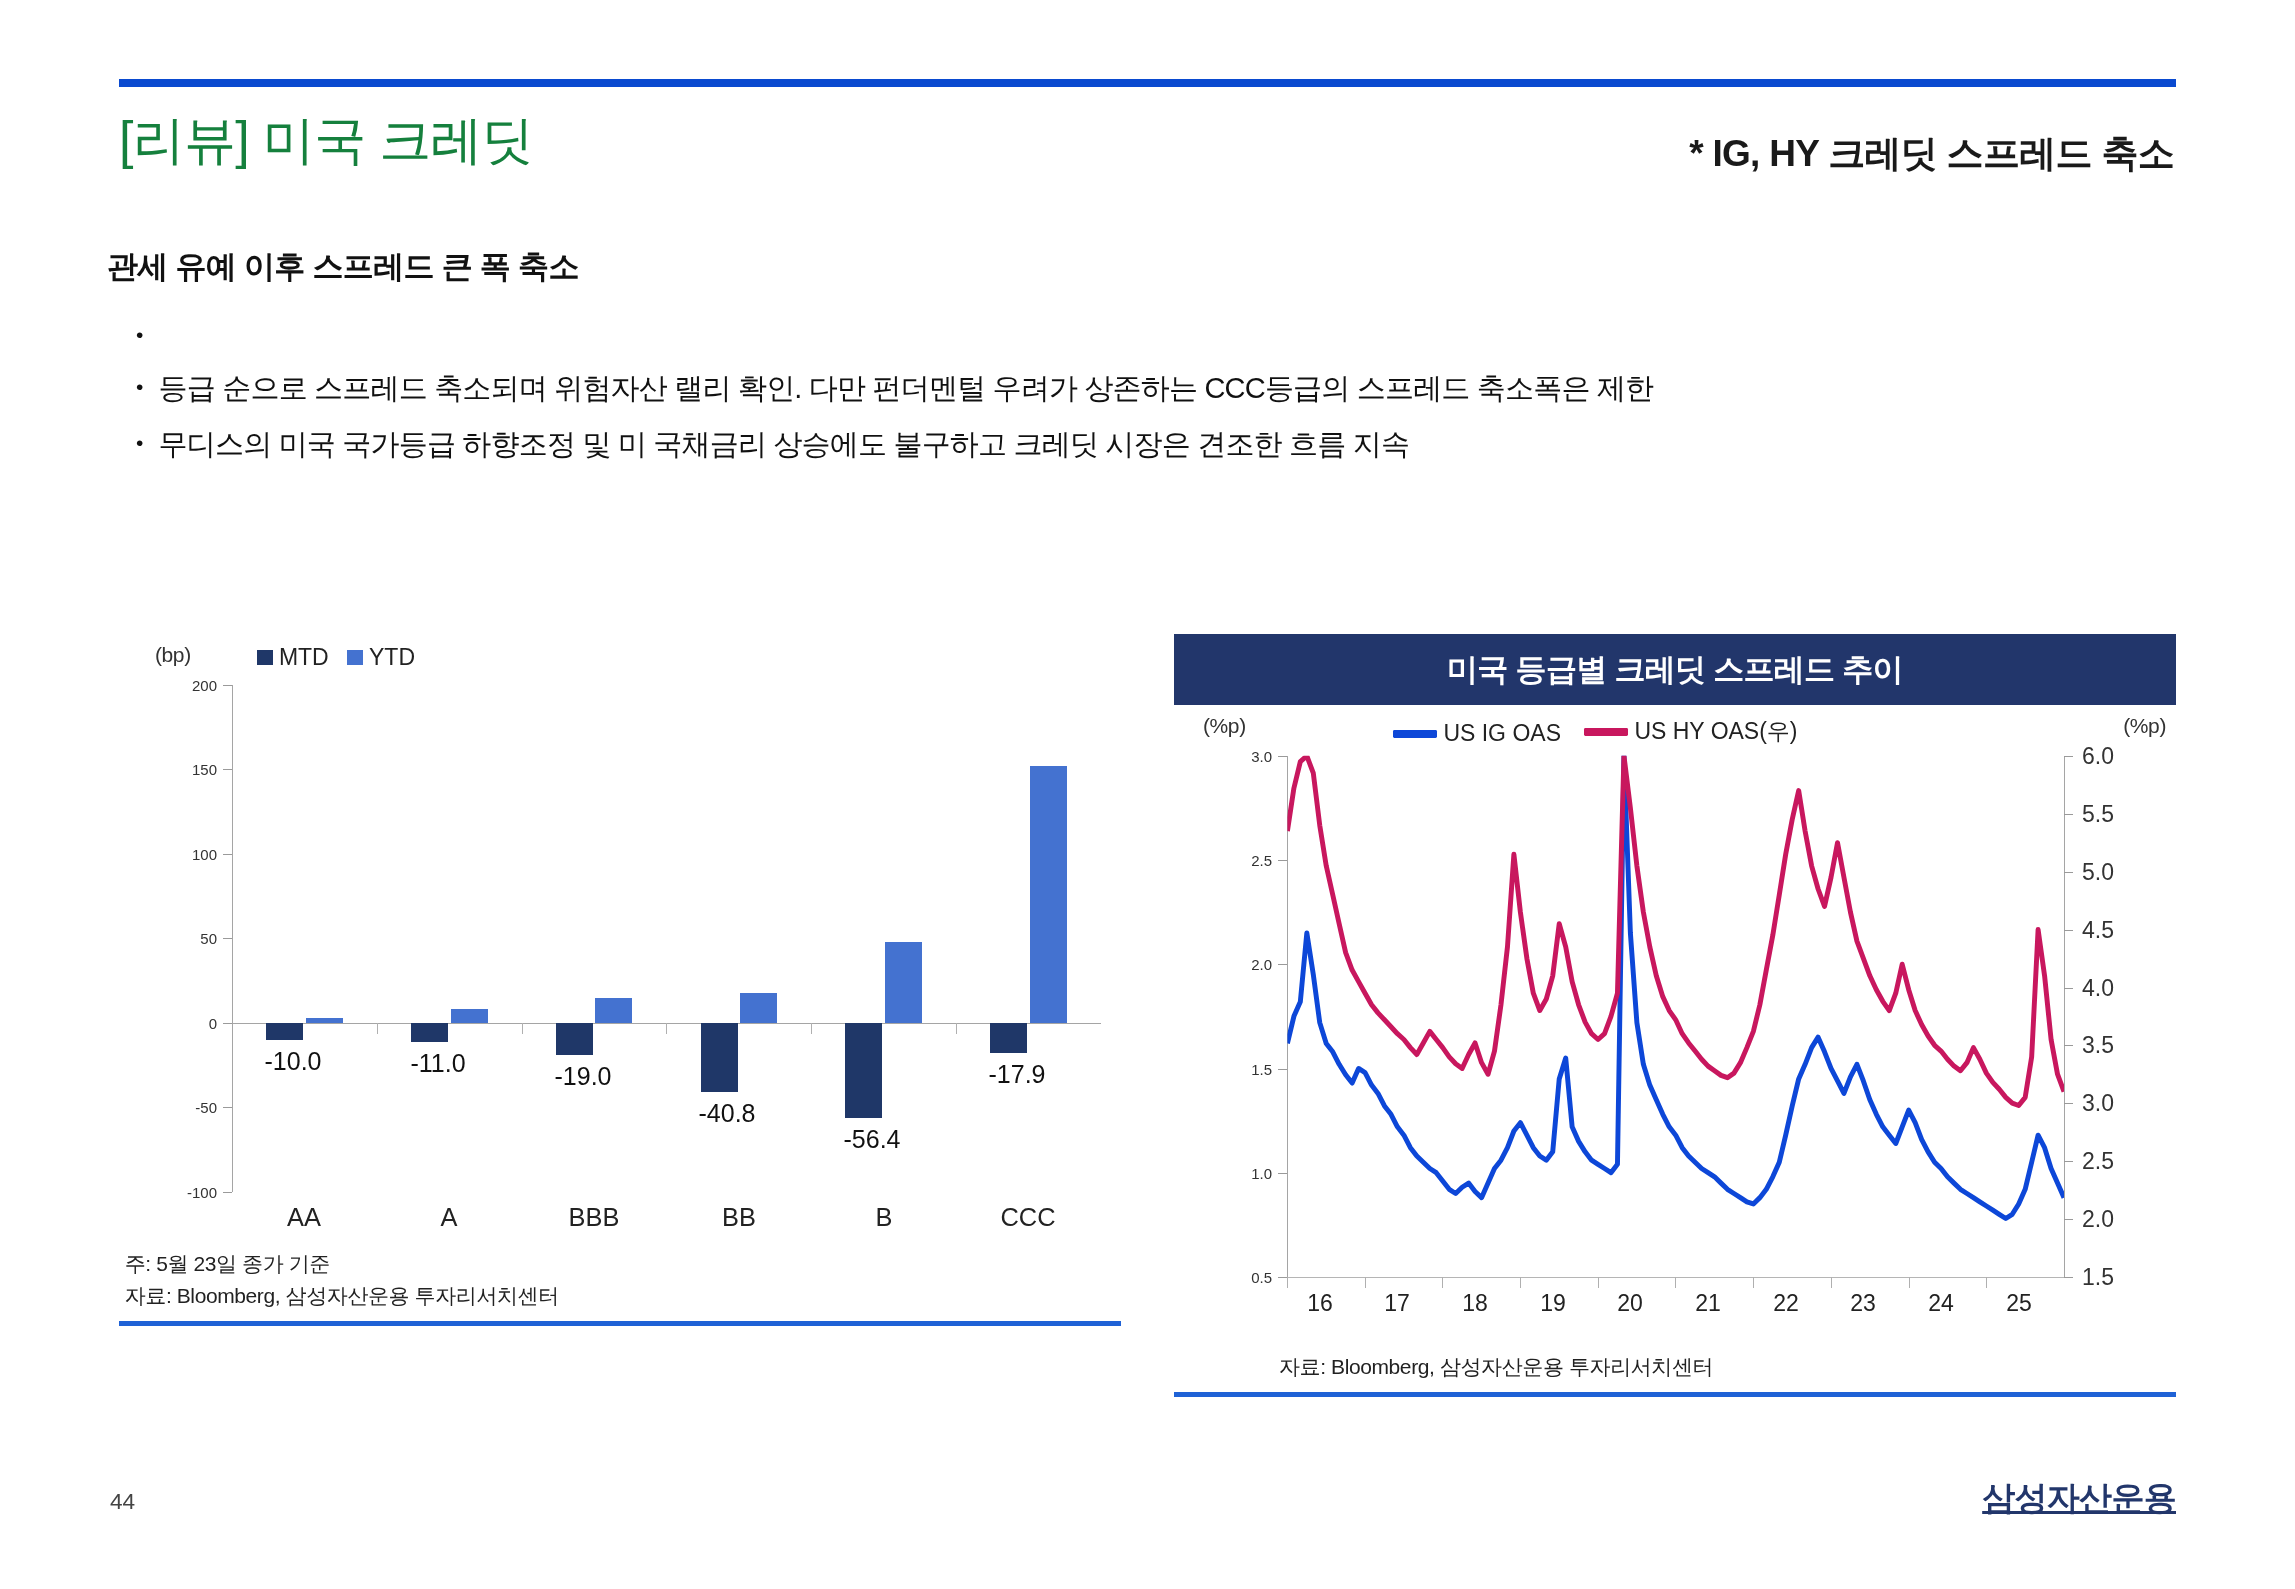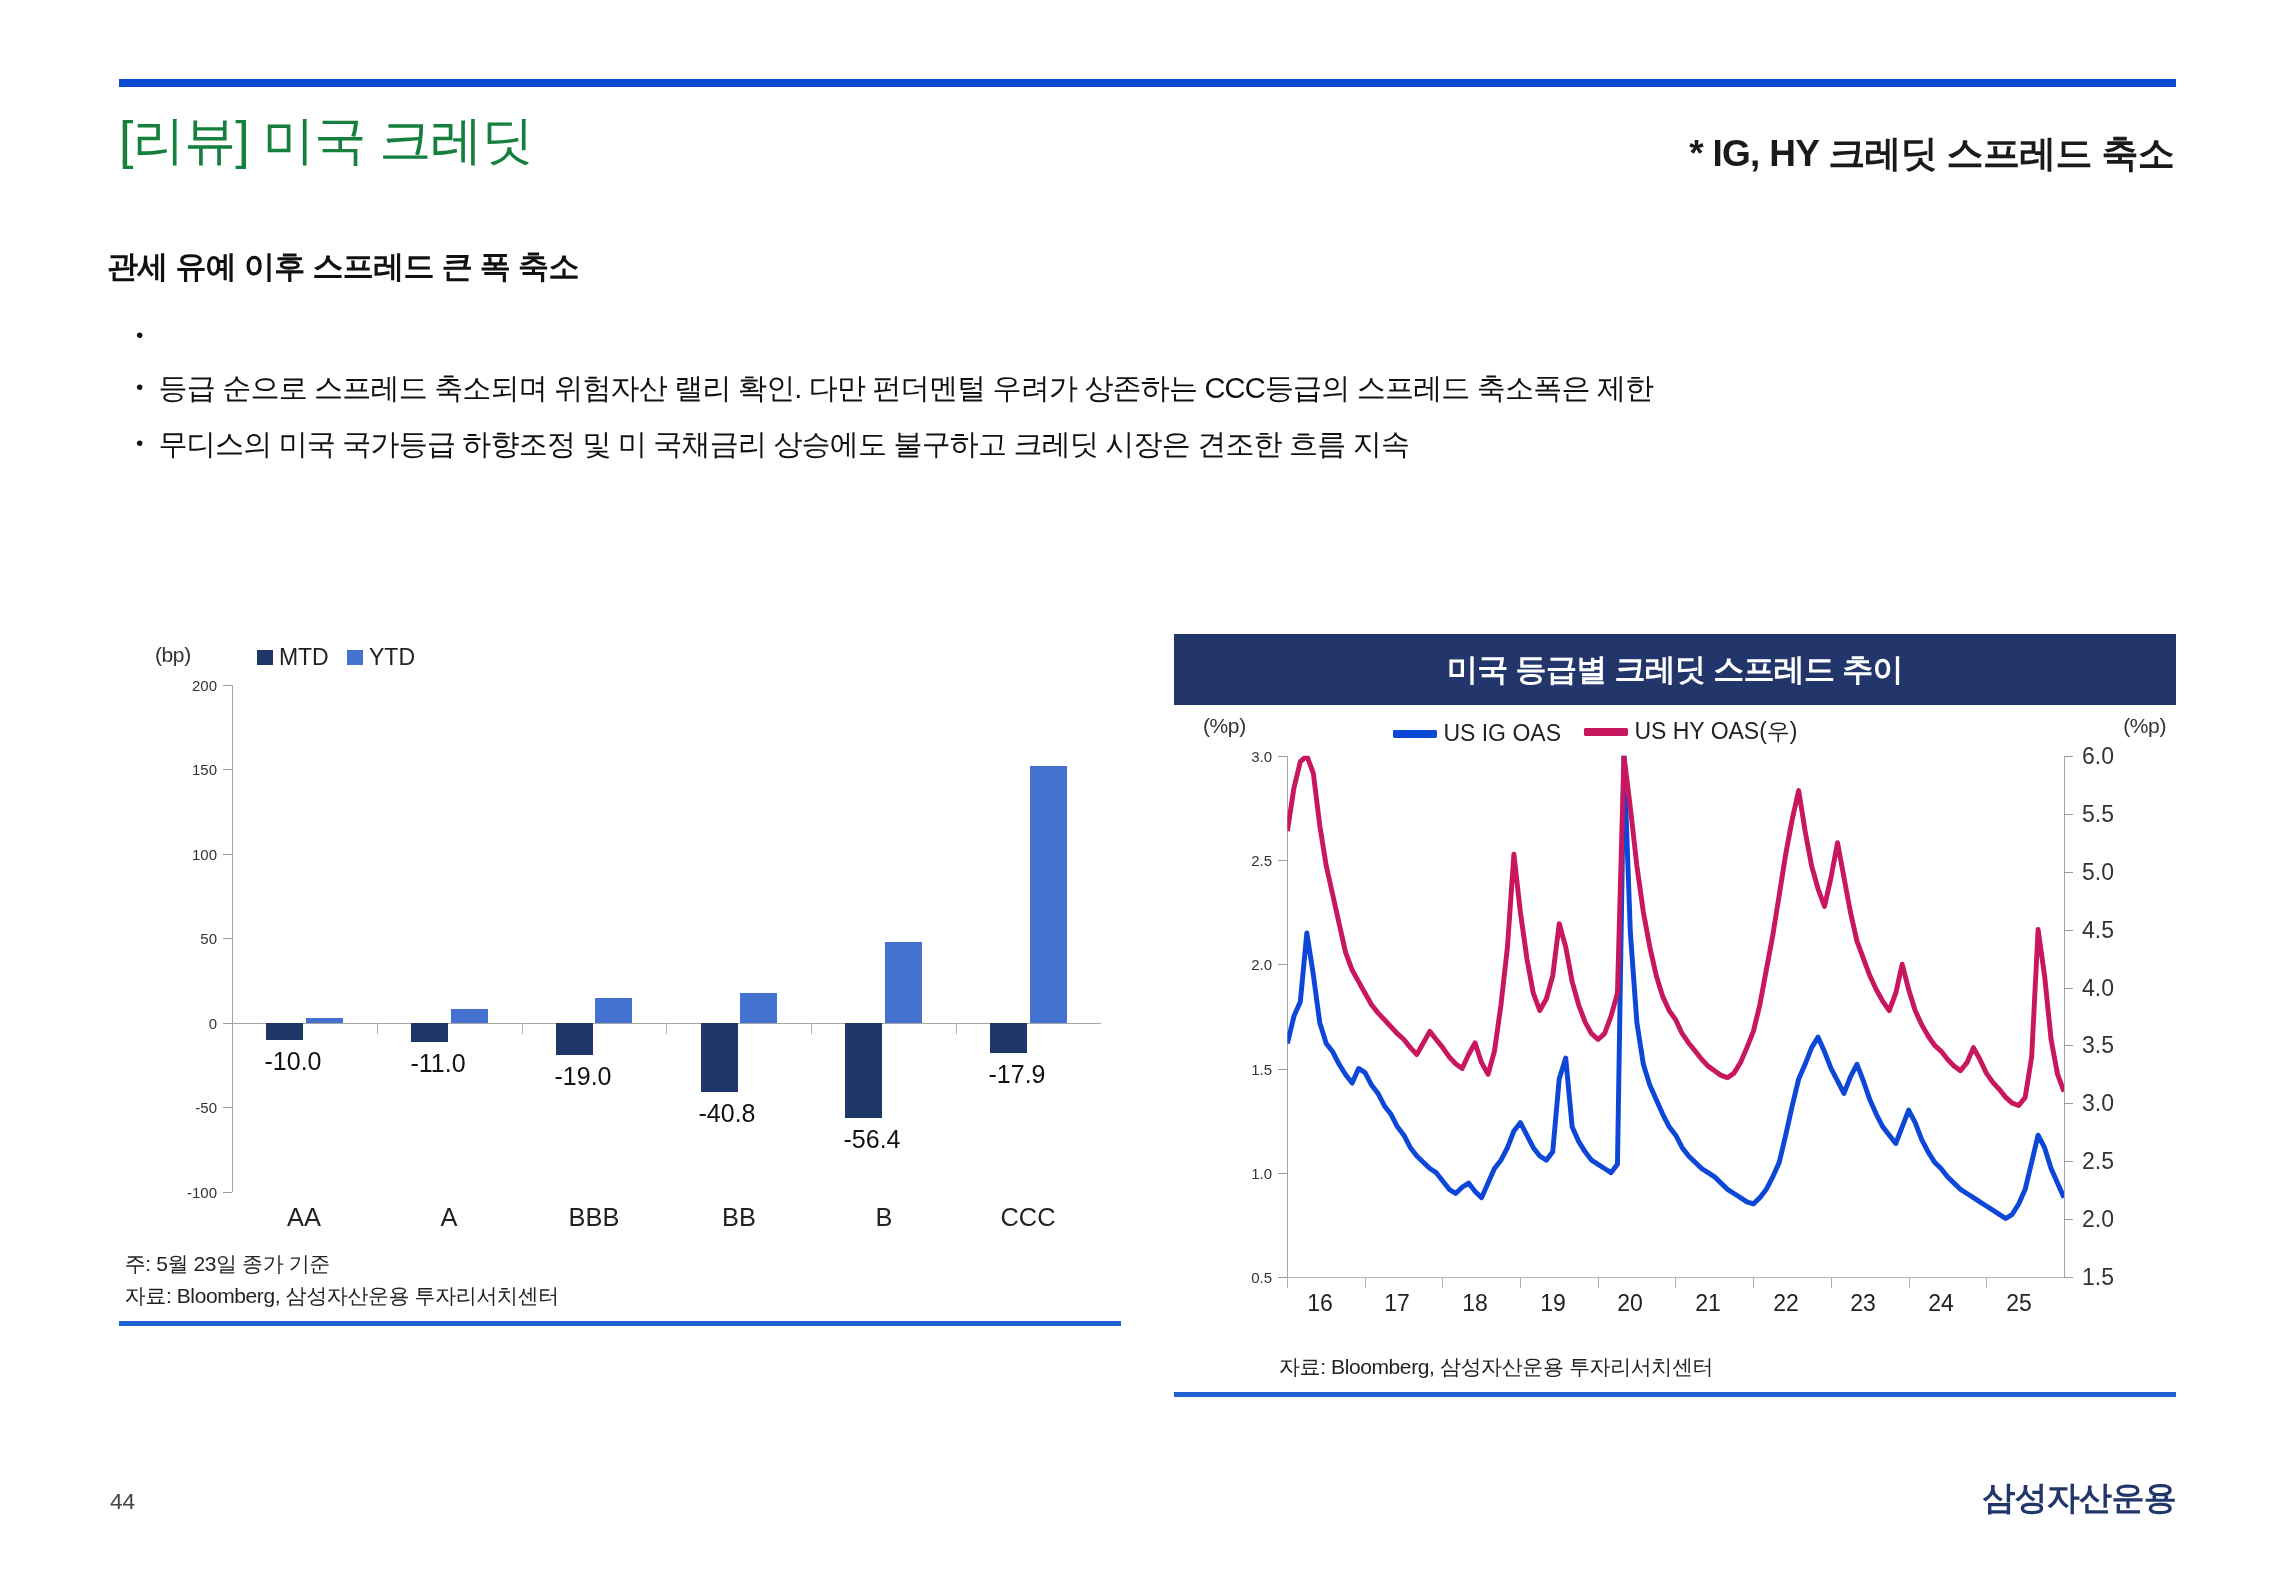--- a/index.html
+++ b/index.html
@@ -110,20 +110,21 @@
 
   
   .page-no{
     position:absolute;left:110px;top:1489px;
     font-size:22.6px;color:#444;
   }
   .brand{
     position:absolute;right:119px;top:1476px;
     font-size:33px;font-weight:700;color:#22366b;letter-spacing:-0.7px;
     white-space:nowrap;
+    text-decoration:underline;
   }
 </style>
 </head>
 <body>
 
 <div class="slide">
 
   <div class="top-rule"></div>
   <div class="page-title">[리뷰] 미국 크레딧</div>
   <div class="page-subtitle">* IG, HY 크레딧 스프레드 축소</div>

